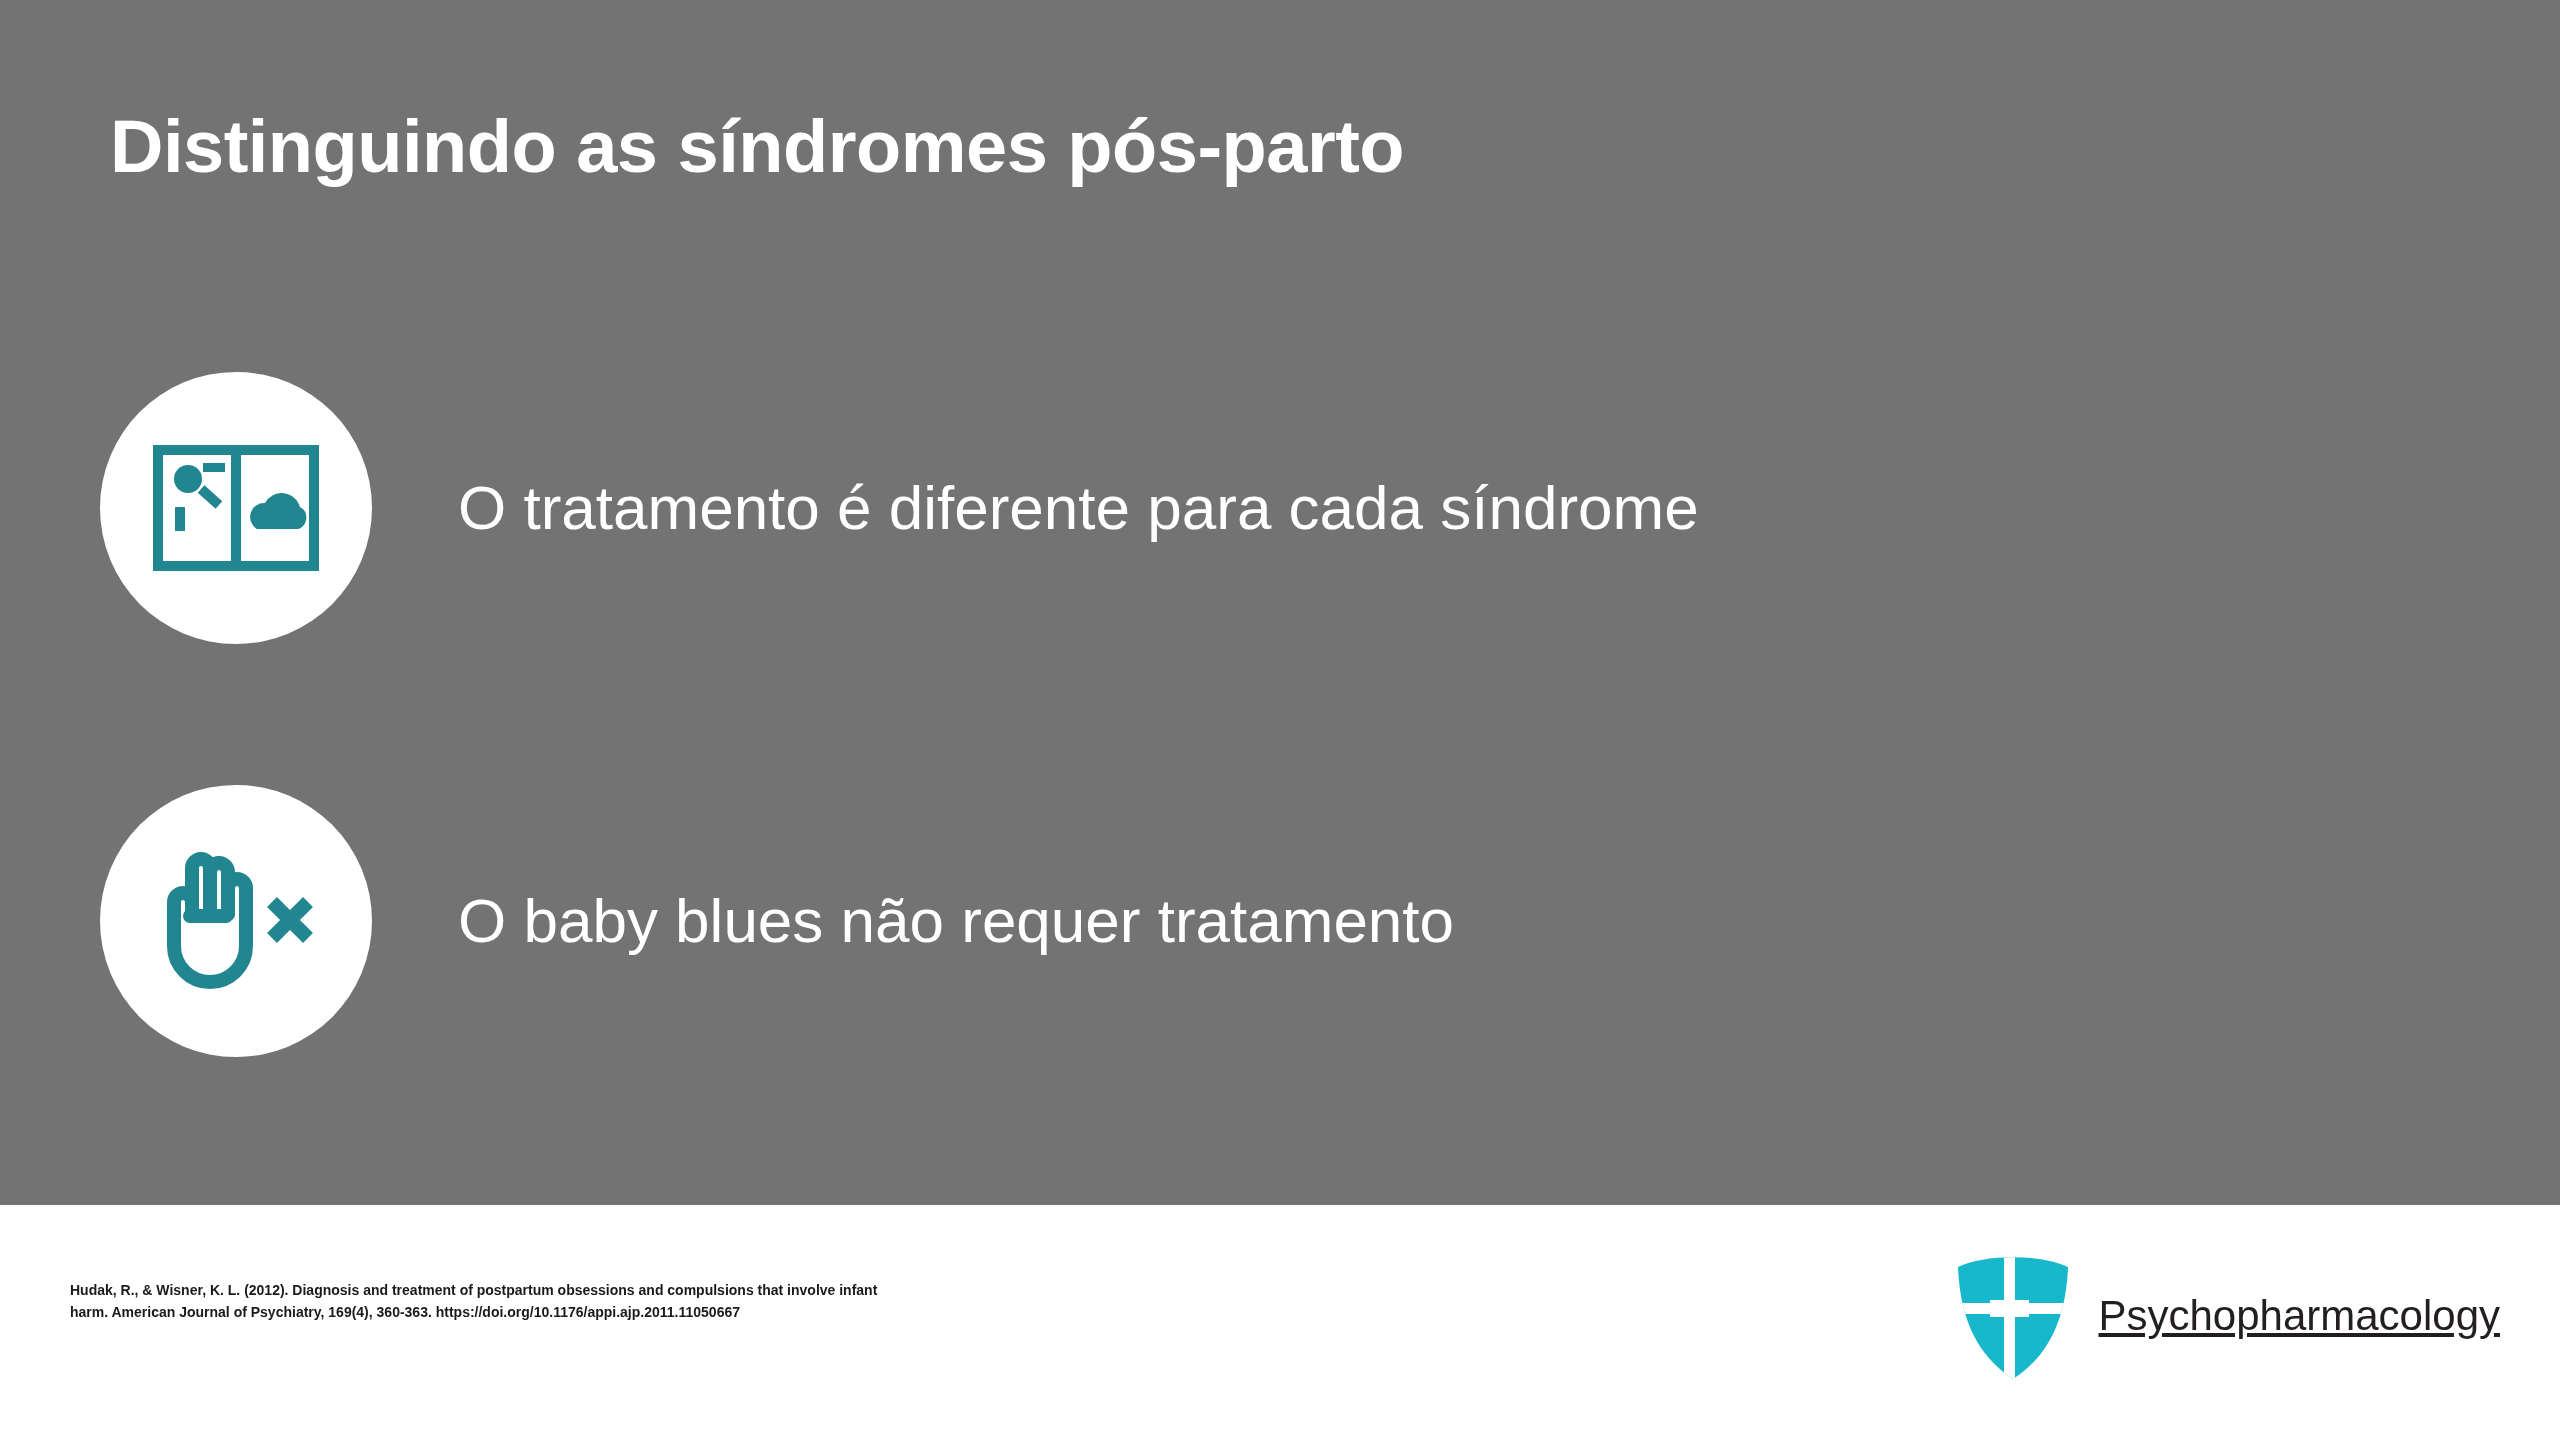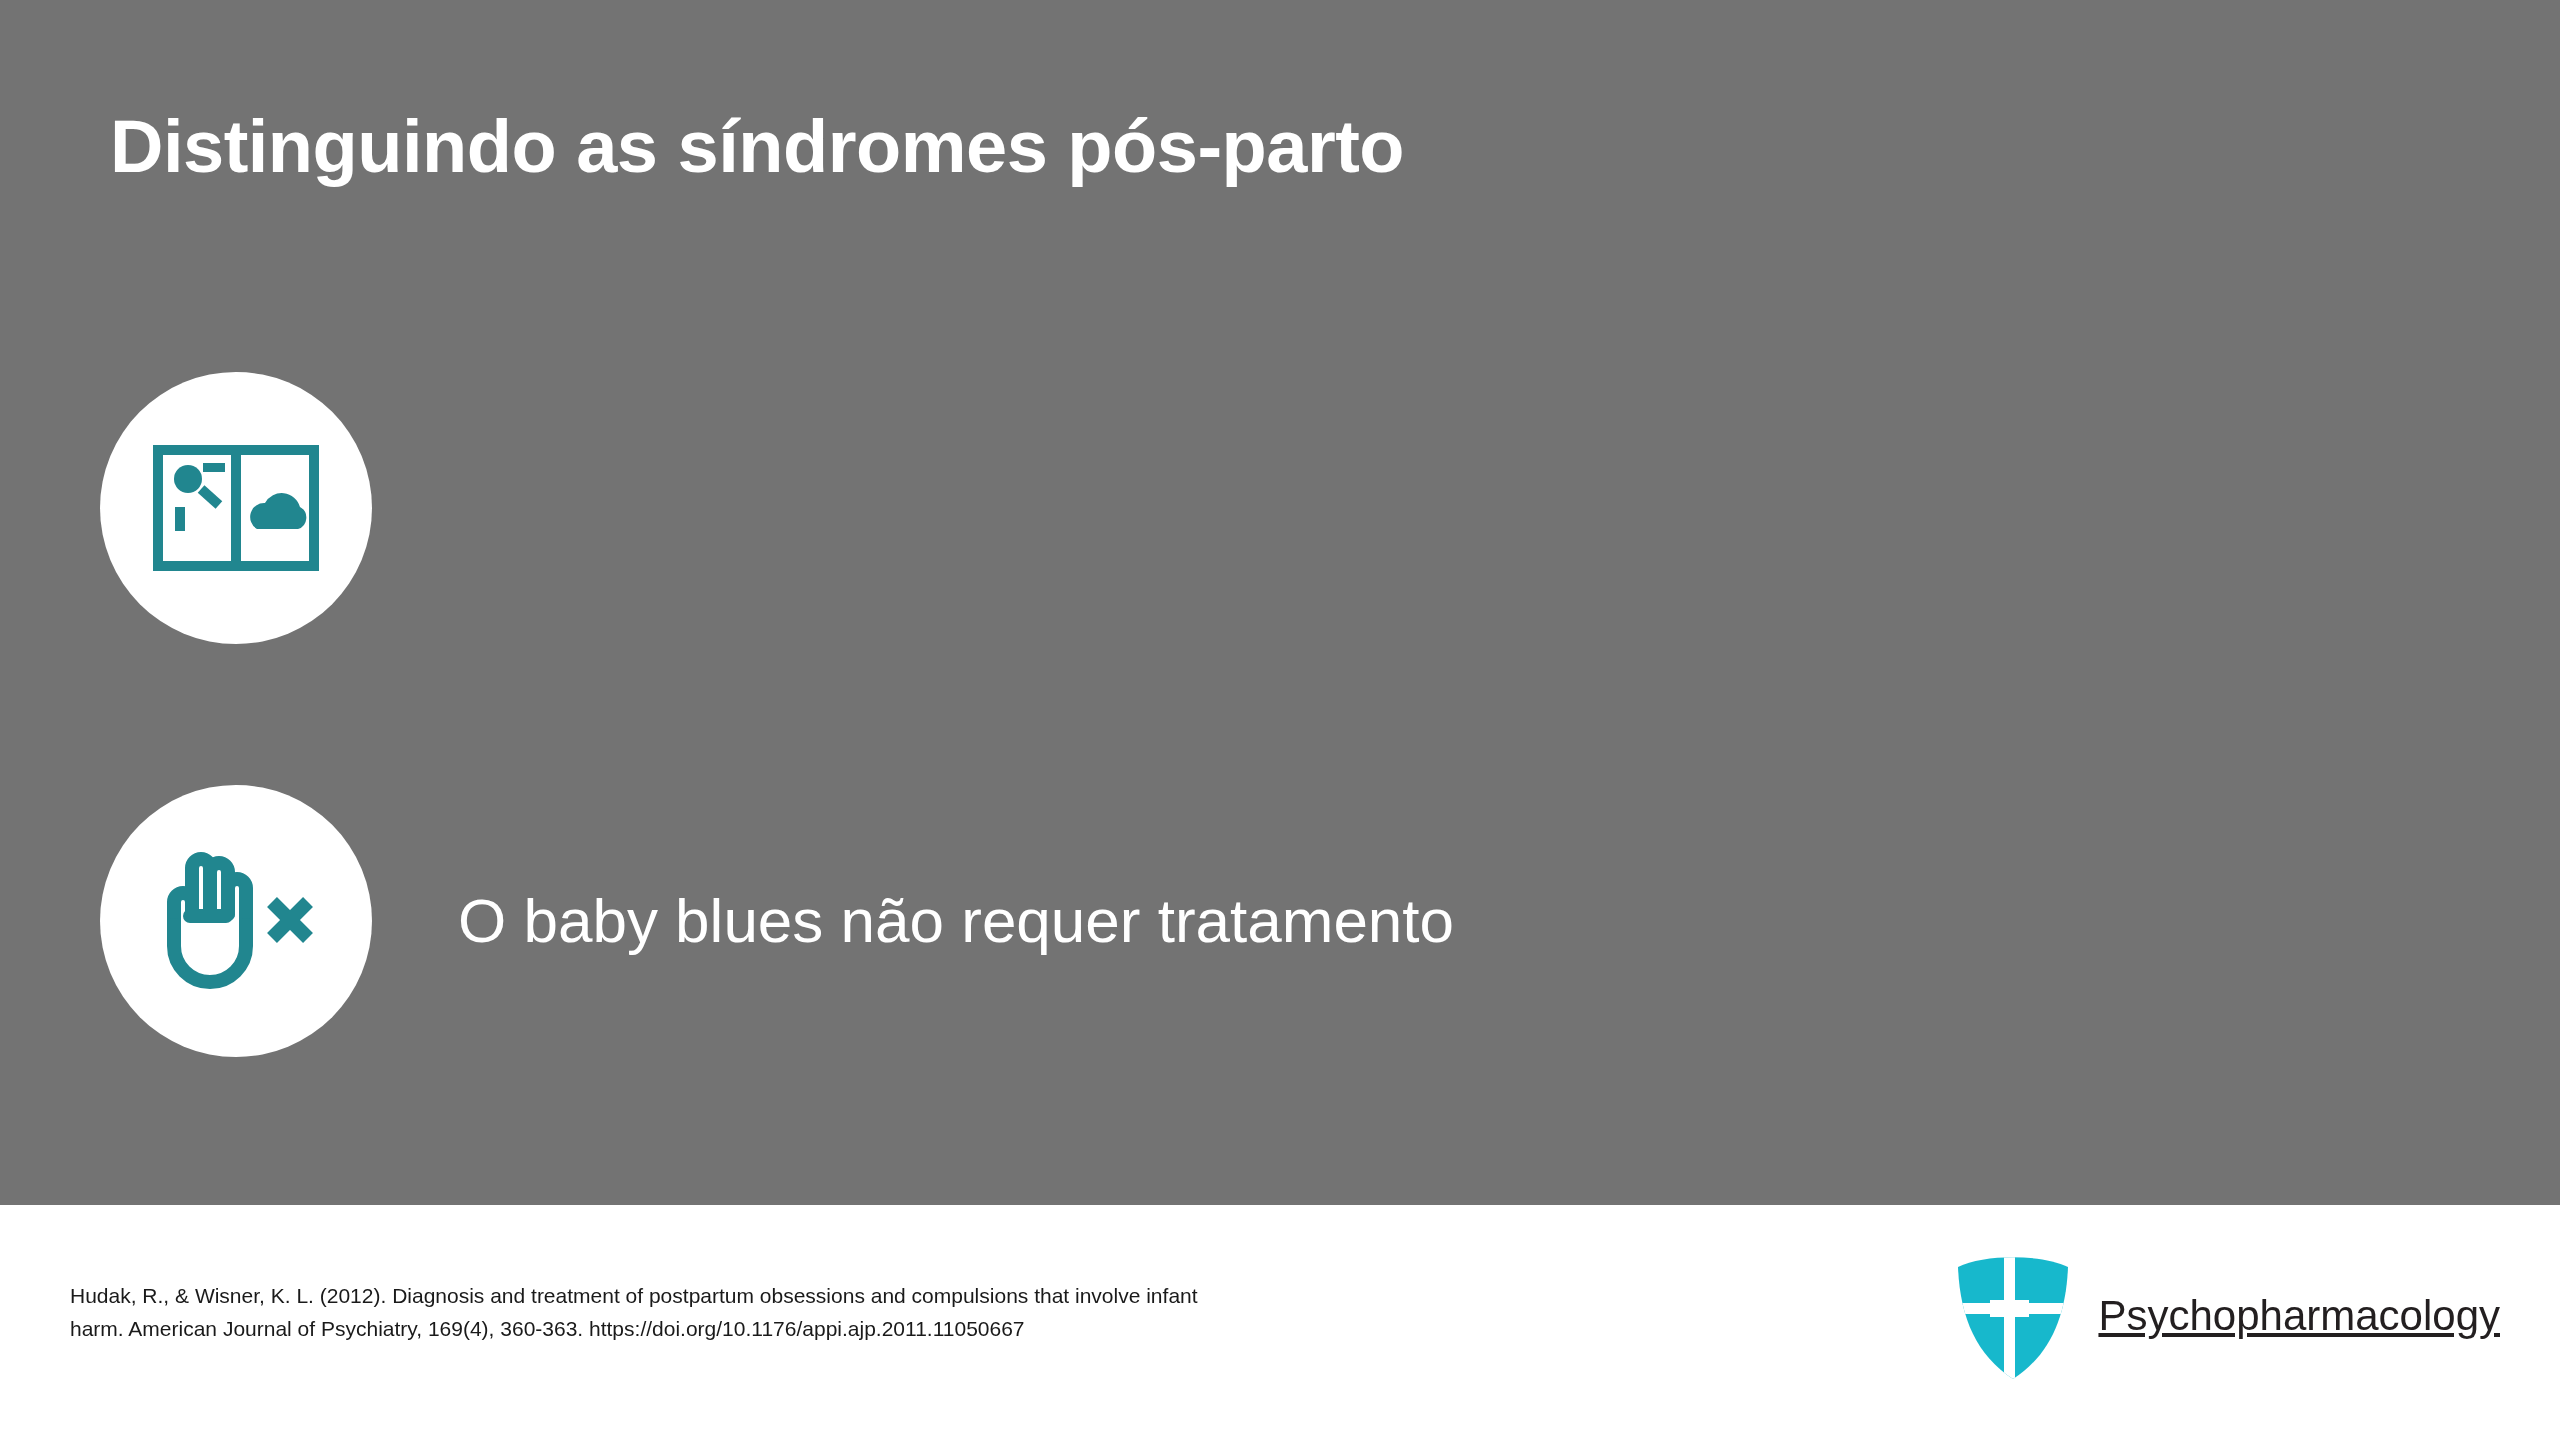--- a/index.html
+++ b/index.html
@@ -76,24 +76,25 @@
     width: 2560px;
     height: 235px;
     background: #FFFFFF;
   }
 
   #citation {
     position: absolute;
     left: 70px;
     top: 75px;
     width: 1400px;
-    font-size: 21px;
+    font-size: 14px;
     line-height: 1.55;
     color: #1A1A1A;
     font-family: "Liberation Sans", sans-serif;
+    font-weight: bold;
   }
 
   #citation span { display: block; }
 
   #logo {
     position: absolute;
     right: 60px;
     top: 46px;
     display: flex;
     align-items: center;
@@ -135,20 +136,21 @@
 
           <circle cx="35" cy="34" r="14" fill="#21868F"></circle>
           <rect x="22" y="62" width="10" height="24" fill="#21868F"></rect>
           <rect x="50" y="18" width="22" height="9" fill="#21868F"></rect>
           <rect x="45" y="47" width="24" height="10" fill="#21868F" transform="rotate(42 57 52)"></rect>
 
           <path d="M104 84 a14 14 0 0 1 8 -26 a19 19 0 0 1 35 4 a12 12 0 0 1 -2 22 z" fill="#21868F"></path>
         </svg>
       </span>
     </div>
+    <div class="bullet-text">O tratamento é diferente para cada síndrome</div>
   </div>
 
   <div id="bullet-row-2" class="bullet-row">
     <div class="icon-circle">
       <span>
         <svg width="160" height="142" viewBox="0 0 160 142" fill="none" xmlns="http://www.w3.org/2000/svg">
           <g stroke="#21868F" stroke-width="14" fill="none" stroke-linecap="round">
 
             <path d="M18 62 v34 a36 36 0 0 0 72 0 V62" stroke-linejoin="round"></path>
 

